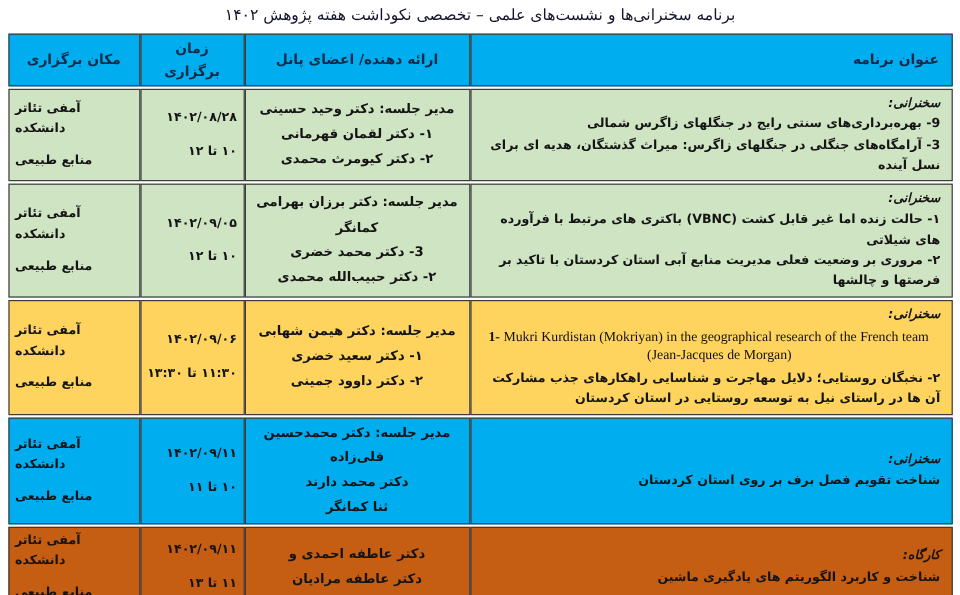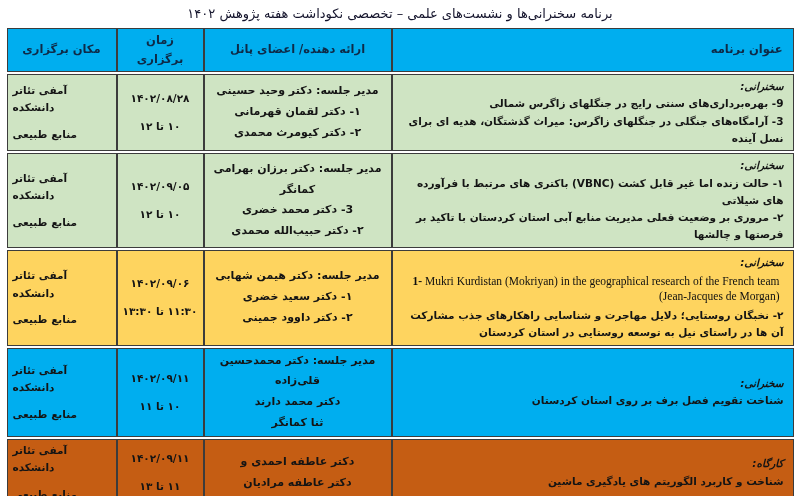--- a/index.html
+++ b/index.html
@@ -52,34 +52,34 @@
   tr.r1 td { height: 66px; }
   tr.r2 td { height: 85px; }
   tr.r3 td { height: 76px; }
   tr.r4 td { height: 55px; }
 
   .cell-title { text-align: right; padding: 3px 9px 3px 5px; }
   .type-label { font-style: italic; }
 
   .latin-item {
     direction: ltr;
-    text-align: right;
+    text-align: center;
     font-family: "Liberation Serif", serif;
     font-weight: 400;
     font-size: 11.5px;
     line-height: 1.3;
     padding-left: 18px;
     text-indent: -18px;
     margin: 3px 4px;
     color: #101010;
   }
   .latin-num { font-weight: 700; }
 
   .cell-panel { text-align: center; font-size: 11px; line-height: 1.9; }
-  .cell-time  { text-align: center; }
+  .cell-time  { }
   .cell-time .time-date { margin-bottom: 11px; }
   .cell-location { text-align: left; }
   .cell-location .loc1 { margin-bottom: 9px; }
 </style>
 </head>
 <body>
 
 <div class="page-title">برنامه سخنرانی‌ها و نشست‌های علمی – تخصصی نکوداشت هفته پژوهش ۱۴۰۲</div>
 
 <table class="schedule">

